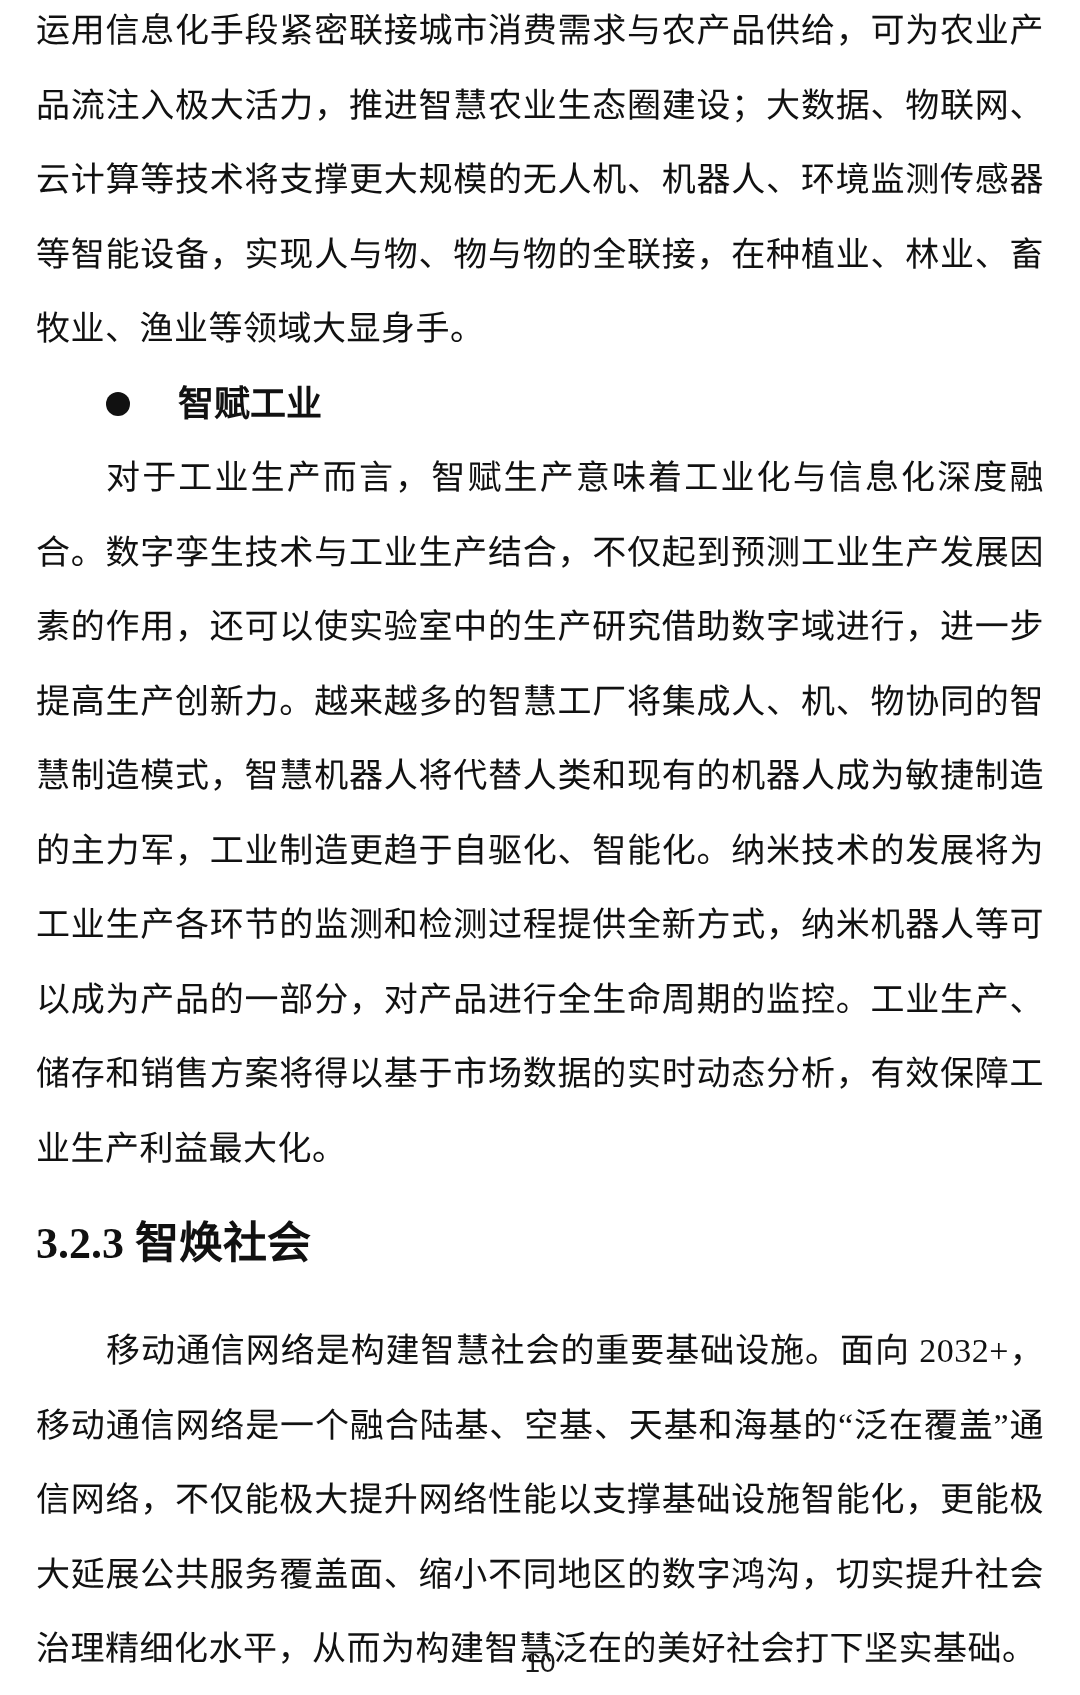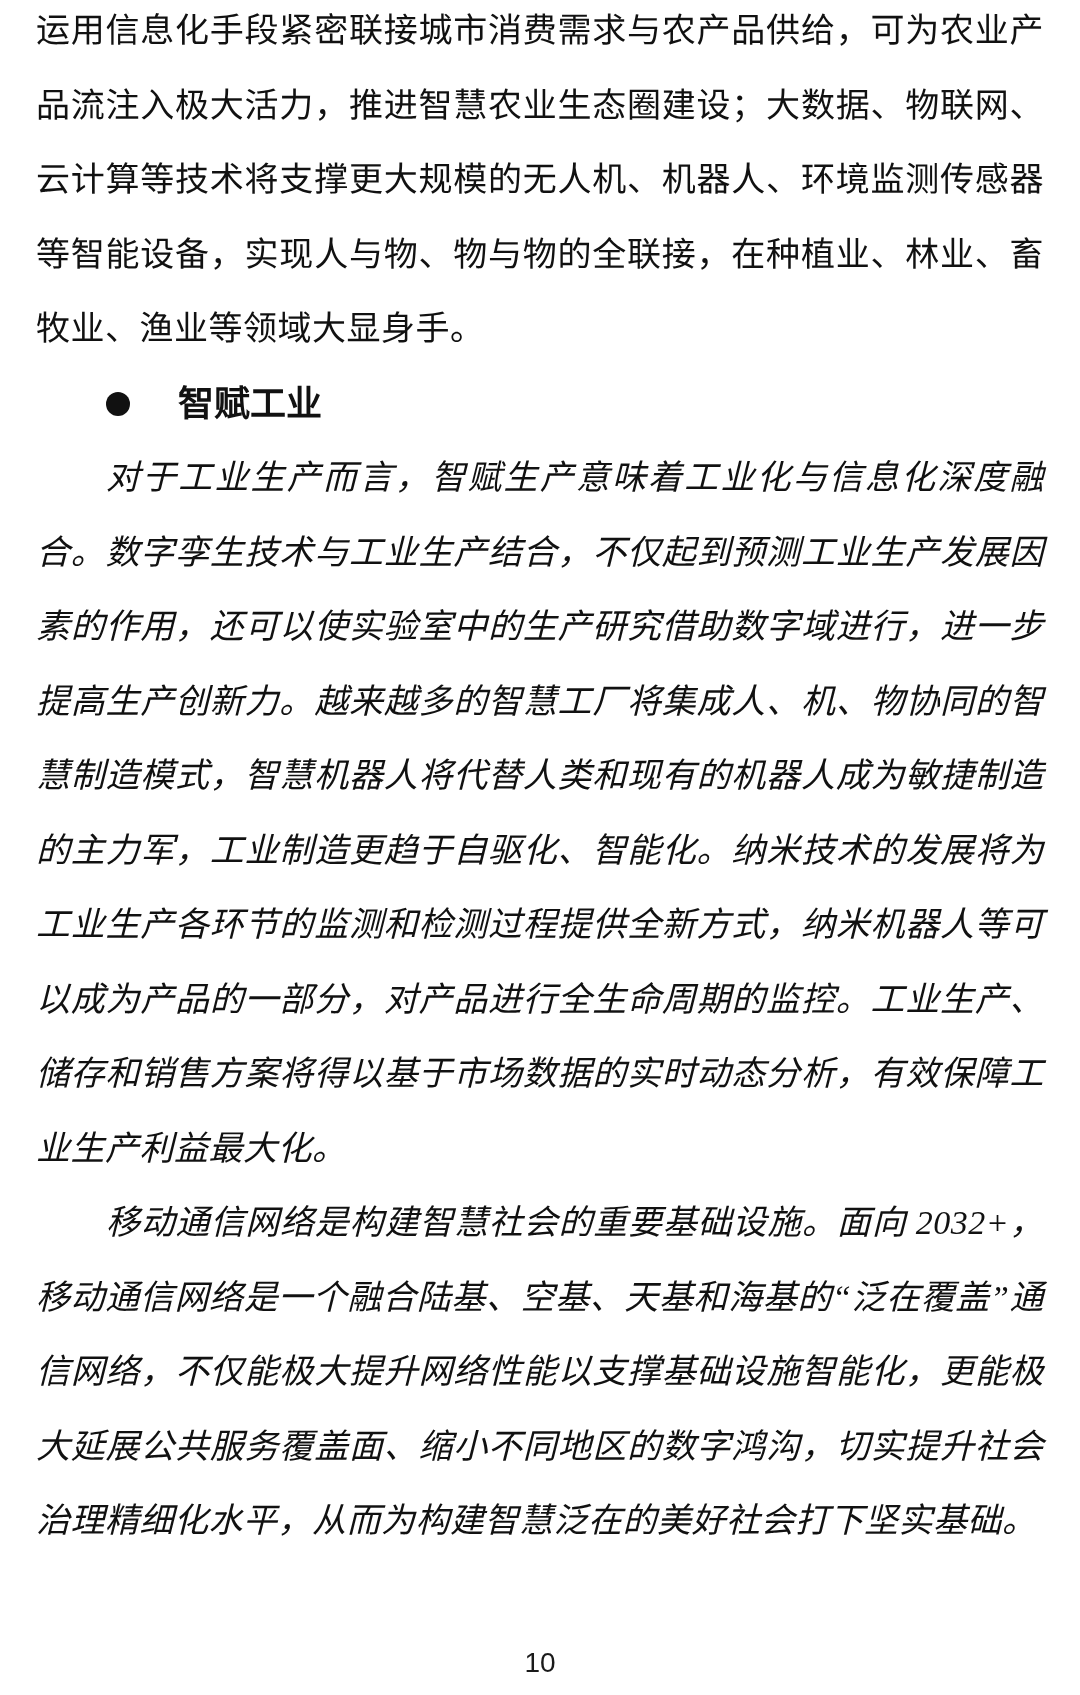--- a/index.html
+++ b/index.html
@@ -26,21 +26,20 @@
     line-height: 74.5px;
     text-align: justify;
     text-justify: inter-ideograph;
     letter-spacing: 0.5px;
   }
   p.body.first {
     margin-top: -6px;
   }
   p.body.indent {
     text-indent: 70px;
-    font-style: italic;
   }
   .bullet-line {
     margin: 0;
     padding-left: 70px;
     font-size: 36px;
     line-height: 74.5px;
     font-weight: bold;
     display: flex;
     align-items: center;
     gap: 20px;
@@ -80,20 +79,21 @@
 
     <p class="body first">运用信息化手段紧密联接城市消费需求与农产品供给，可为农业产品流注入极大活力，推进智慧农业生态圈建设；大数据、物联网、云计算等技术将支撑更大规模的无人机、机器人、环境监测传感器等智能设备，实现人与物、物与物的全联接，在种植业、林业、畜牧业、渔业等领域大显身手。</p>
 
     <div class="bullet-line">
       <span class="bullet-dot"></span>
       <span>智赋工业</span>
     </div>
 
     <p class="body indent">对于工业生产而言，智赋生产意味着工业化与信息化深度融合。数字孪生技术与工业生产结合，不仅起到预测工业生产发展因素的作用，还可以使实验室中的生产研究借助数字域进行，进一步提高生产创新力。越来越多的智慧工厂将集成人、机、物协同的智慧制造模式，智慧机器人将代替人类和现有的机器人成为敏捷制造的主力军，工业制造更趋于自驱化、智能化。纳米技术的发展将为工业生产各环节的监测和检测过程提供全新方式，纳米机器人等可以成为产品的一部分，对产品进行全生命周期的监控。工业生产、储存和销售方案将得以基于市场数据的实时动态分析，有效保障工业生产利益最大化。</p>
 
+    <h2 class="section-heading">3.2.3 智焕社会</h2>
 
     <p class="body indent">移动通信网络是构建智慧社会的重要基础设施。面向 2032+，移动通信网络是一个融合陆基、空基、天基和海基的“泛在覆盖”通信网络，不仅能极大提升网络性能以支撑基础设施智能化，更能极大延展公共服务覆盖面、缩小不同地区的数字鸿沟，切实提升社会治理精细化水平，从而为构建智慧泛在的美好社会打下坚实基础。</p>
 
   </div>
 
   <div class="footer">
     <span>10</span>
   </div>
 </div>
 

